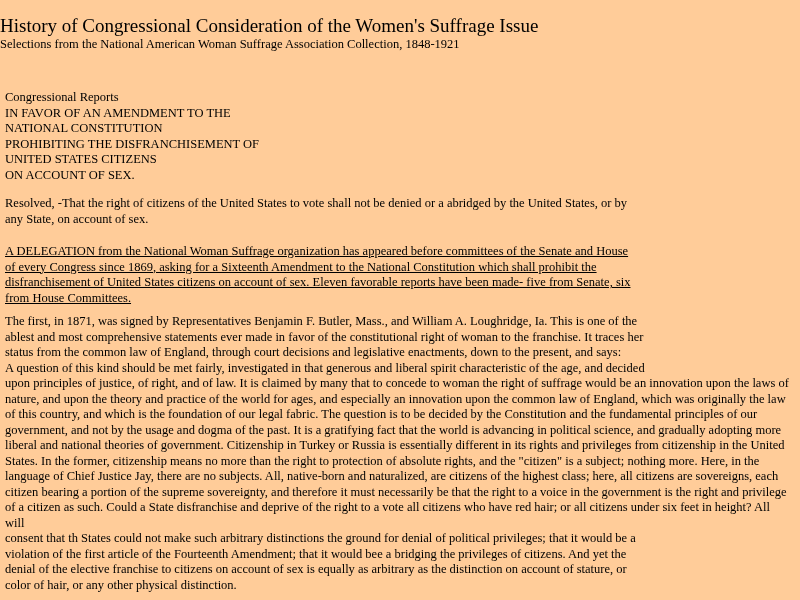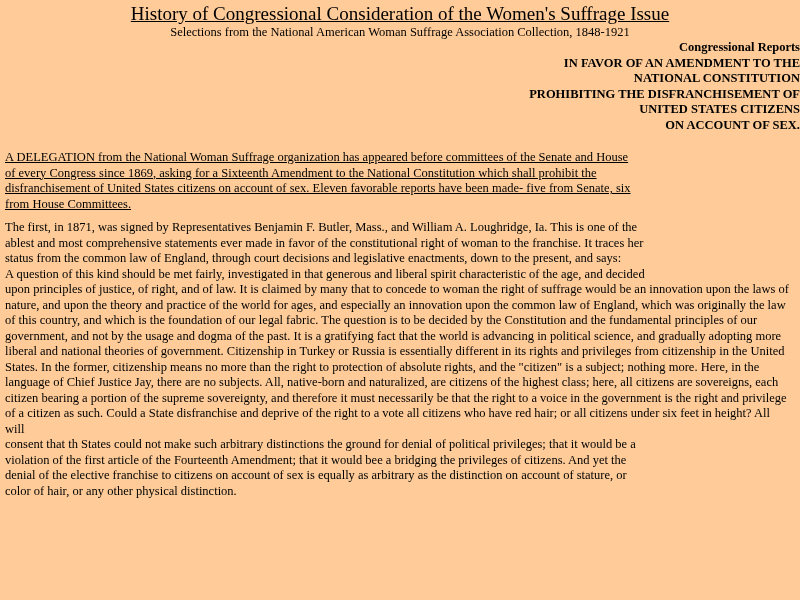--- a/index.html
+++ b/index.html
@@ -10,57 +10,57 @@
     width: 800px;
     height: 600px;
     overflow: hidden;
     background: #FFCC99;
     color: #000000;
     font-family: "Liberation Serif", "DejaVu Serif", serif;
   }
   .title {
     font-size: 19px;
     line-height: 23px;
-    text-align: center;
-    padding-top: 2px;
-    text-decoration: underline;
+    text-align: left;
+    padding-top: 14px;
   }
   .subtitle {
     font-size: 12.5px;
     line-height: 15px;
-    text-align: center;
   }
   .block {
     white-space: pre;
     font-size: 12.5px;
     line-height: 15.5px;
     margin: 0 0 0 5px;
   }
   .heading {
-    font-weight: bold;
-    text-align: right;
+    font-weight: normal;
+    margin-top: 38px;
   }
   .p-resolution { margin-top: 13px; }
   .p-delegation { margin-top: 17px; text-decoration: underline; }
   .p-first-report { margin-top: 8px; }
 </style>
 </head>
 <body>
 
 <div>
   <div class="title">History of Congressional Consideration of the Women's Suffrage Issue</div>
   <div class="subtitle">Selections from the National American Woman Suffrage Association Collection, 1848-1921</div>
 
   <div class="block heading">Congressional Reports
 IN FAVOR OF AN AMENDMENT TO THE
 NATIONAL CONSTITUTION
 PROHIBITING THE DISFRANCHISEMENT OF
 UNITED STATES CITIZENS
 ON ACCOUNT OF SEX.</div>
 
+  <div class="block p-resolution">Resolved, -That the right of citizens of the United States to vote shall not be denied or a abridged by the United States, or by
+any State, on account of sex.</div>
 
   <div class="block p-delegation">A DELEGATION from the National Woman Suffrage organization has appeared before committees of the Senate and House
 of every Congress since 1869, asking for a Sixteenth Amendment to the National Constitution which shall prohibit the
 disfranchisement of United States citizens on account of sex. Eleven favorable reports have been made- five from Senate, six
 from House Committees.</div>
 
   <div class="block p-first-report">The first, in 1871, was signed by Representatives Benjamin F. Butler, Mass., and William A. Loughridge, Ia. This is one of the
 ablest and most comprehensive statements ever made in favor of the constitutional right of woman to the franchise. It traces her
 status from the common law of England, through court decisions and legislative enactments, down to the present, and says:
 A question of this kind should be met fairly, investigated in that generous and liberal spirit characteristic of the age, and decided

